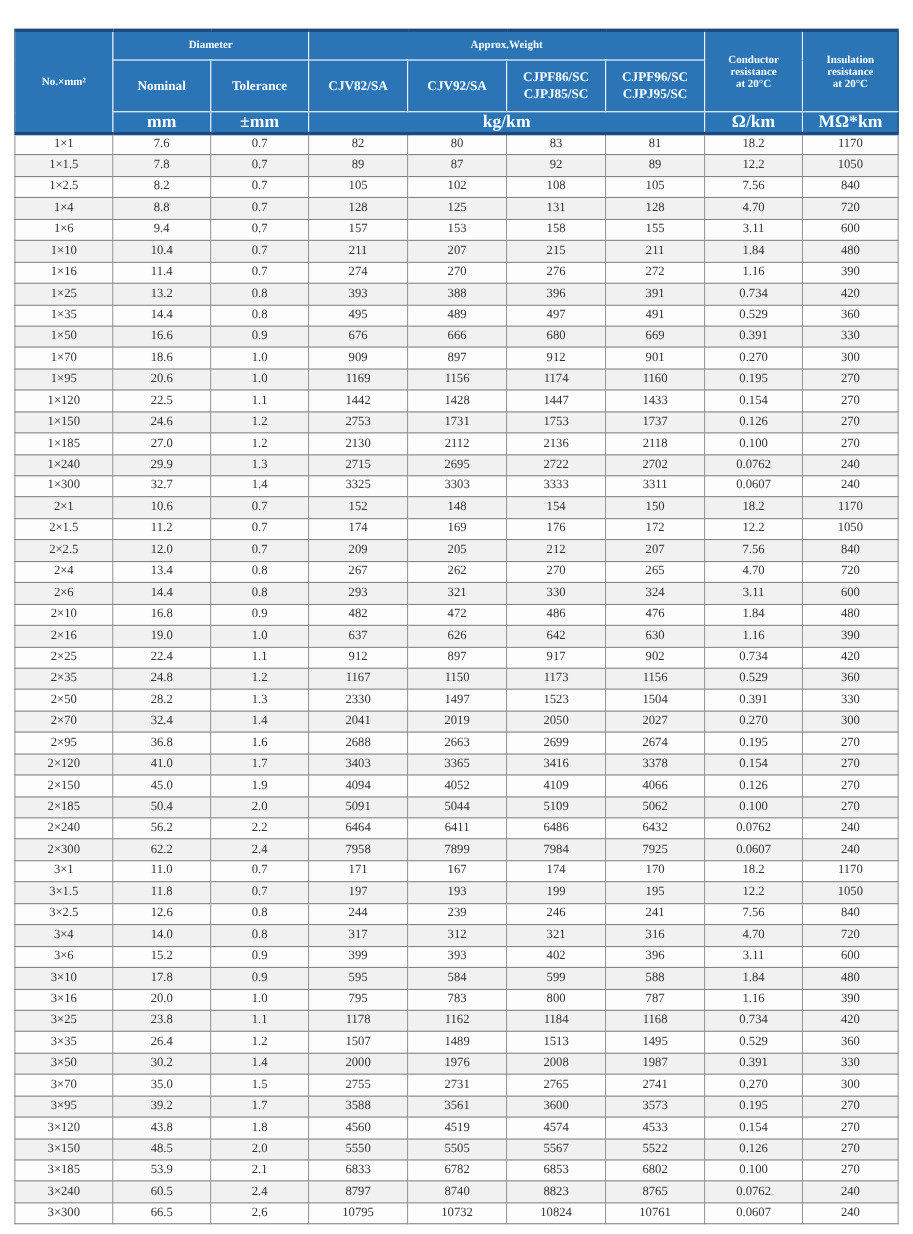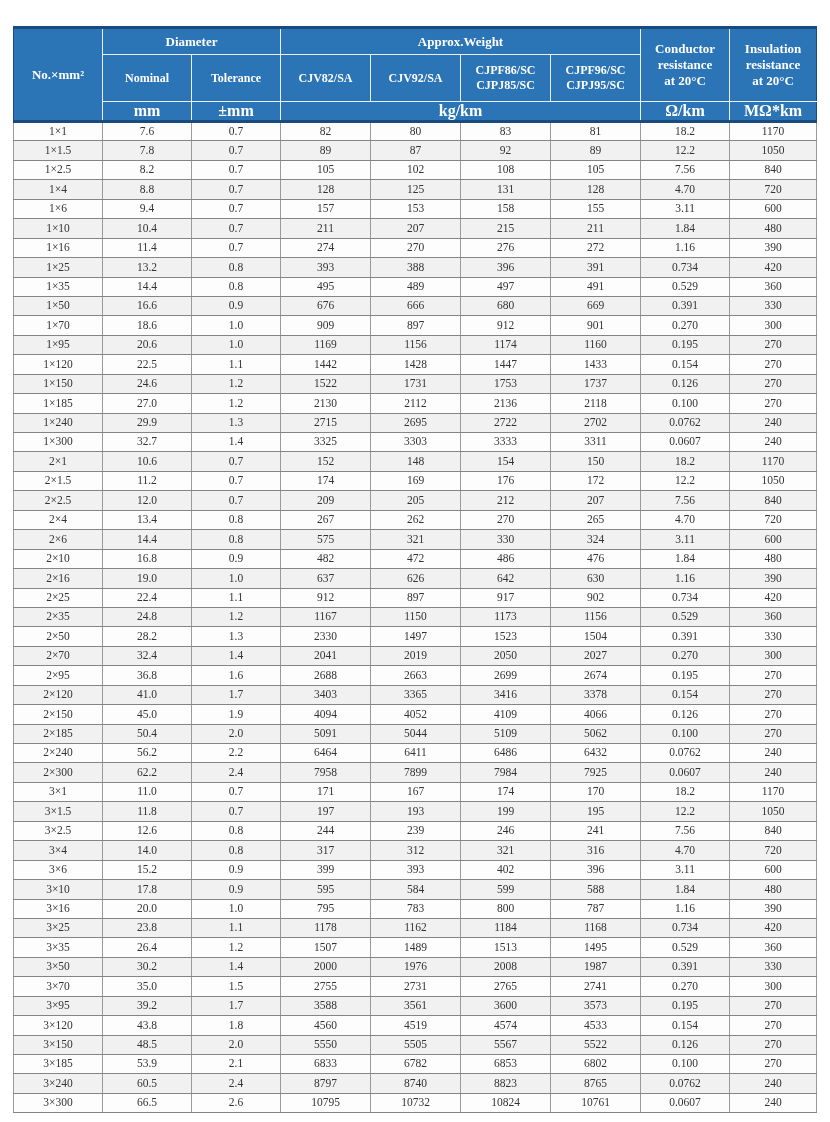--- a/index.html
+++ b/index.html
@@ -35,21 +35,21 @@
   
   thead th {
     background: var(--header-bg);
     color: var(--header-text);
     border: 1px solid var(--header-divider);
     font-weight: bold;
     text-align: center;
     vertical-align: middle;
     white-space: pre-line;
   }
-  thead tr.h-row1 th { height: 27px; font-size: 13px; }
+  thead tr.h-row1 th { height: 27px; font-size: 10px; }
   thead tr.h-row2 th { height: 47px; font-size: 12px; }
   thead tr.h-units th { height: 20px; font-size: 16px; }
   thead tr.h-row1 th { border-top: 3px solid var(--header-outline-dark); }
   thead tr.h-units th, thead th.span-all-rows { border-bottom: 3px solid var(--header-outline-dark); }
   thead th.edge-left  { border-left: 1px solid var(--header-outline-dark); }
   thead th.edge-right { border-right: 1px solid var(--header-outline-dark); text-align: center; }
   thead th.span-all-rows { font-size: 12.5px; }
   
   tbody td {
     height: 19.45px;
@@ -254,21 +254,21 @@
           <td>1428</td>
           <td>1447</td>
           <td>1433</td>
           <td>0.154</td>
           <td>270</td>
         </tr>
         <tr>
           <td>1×150</td>
           <td>24.6</td>
           <td>1.2</td>
-          <td>1522</td>
+          <td>2753</td>
           <td>1731</td>
           <td>1753</td>
           <td>1737</td>
           <td>0.126</td>
           <td>270</td>
         </tr>
         <tr>
           <td>1×185</td>
           <td>27.0</td>
           <td>1.2</td>
@@ -342,21 +342,21 @@
           <td>262</td>
           <td>270</td>
           <td>265</td>
           <td>4.70</td>
           <td>720</td>
         </tr>
         <tr>
           <td>2×6</td>
           <td>14.4</td>
           <td>0.8</td>
-          <td>575</td>
+          <td>293</td>
           <td>321</td>
           <td>330</td>
           <td>324</td>
           <td>3.11</td>
           <td>600</td>
         </tr>
         <tr>
           <td>2×10</td>
           <td>16.8</td>
           <td>0.9</td>

